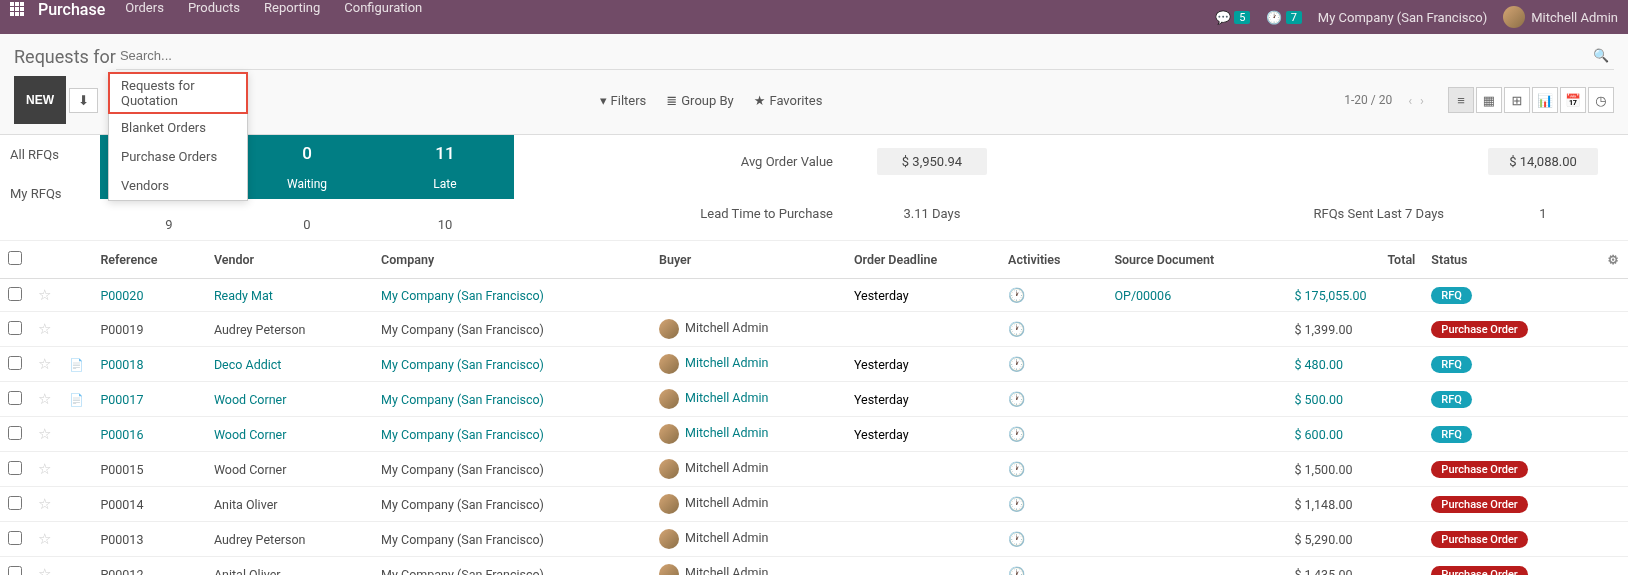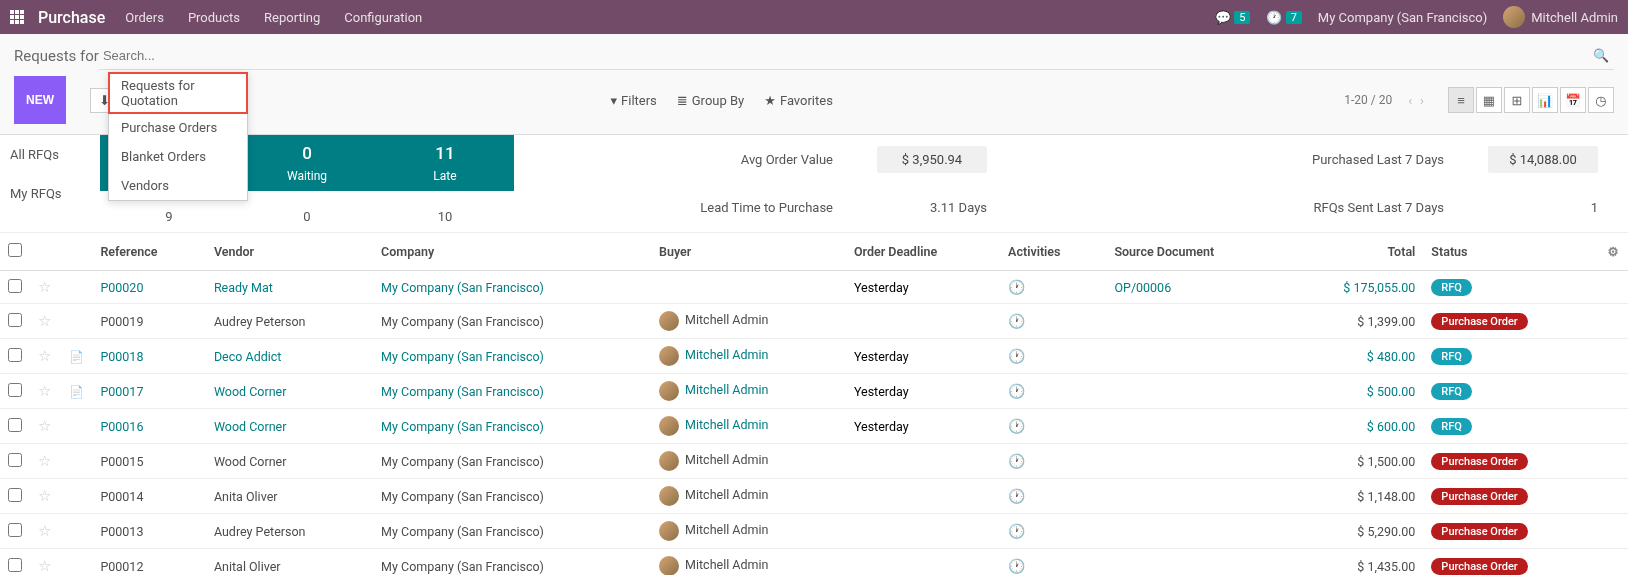--- a/index.html
+++ b/index.html
@@ -1,73 +1,73 @@
 <!DOCTYPE html>
 <html><head>
 <meta charset="utf-8">
 <style>
 * { margin: 0; padding: 0; box-sizing: border-box; }
 body { font-family: -apple-system, BlinkMacSystemFont, "Segoe UI", Roboto, sans-serif; font-size: 13px; color: #4c4c4c; background: #f9f9f9; }
 
 
-.topnav { background: #714b67; color: #e8e0e4; height: 34px; display: flex; align-items: center; padding: 0 10px; }
+.topnav { background: #714b67; color: #e8e0e4; height: 34px; display: flex; padding: 0 10px; }
 .topnav .apps-icon { width: 18px; height: 18px; margin-right: 10px; display: flex; flex-wrap: wrap; gap: 1px; align-content: center; cursor: pointer; }
 .topnav .apps-icon span { width: 4px; height: 4px; background: #fff; }
 .topnav .brand { font-size: 16px; color: #fff; margin-right: 20px; font-weight: 500; }
 .topnav .menu-item { margin-right: 24px; cursor: pointer; font-size: 13px; }
 .topnav .spacer { flex: 1; }
 .topnav .right-item { margin-left: 16px; display: flex; align-items: center; cursor: pointer; font-size: 13px; }
 .topnav .badge { background: #00a09d; color: #fff; padding: 0 5px; border-radius: 2px; font-size: 11px; margin-left: 3px; }
 .topnav .avatar { width: 22px; height: 22px; border-radius: 50%; background: linear-gradient(135deg,#d4a574,#8b6f47); margin-right: 6px; }
 
 
 .headerbar { display: flex; align-items: center; padding: 8px 14px 0 14px; position: relative; }
-.headerbar .title { font-size: 15px; color: #6b6b6b; }
+.headerbar .title { font-size: 18px; color: #6b6b6b; }
 .headerbar .search-wrap { flex: 1; position: relative; }
 .headerbar .search-input { width: 100%; border: none; border-bottom: 1px solid #ddd; padding: 6px 4px; font-size: 13px; outline: none; background: transparent; }
 .headerbar .search-icon { position: absolute; right: 4px; top: 6px; color: #888; cursor: pointer; }
 
 
 .dropdown { position: absolute; left: 108px; top: 38px; background: #fff; border: 1px solid #ccc; box-shadow: 0 2px 8px rgba(0,0,0,.15); width: 140px; z-index: 10; }
 .dropdown .dd-item { padding: 7px 12px; cursor: pointer; color: #555; font-size: 13px; }
 .dropdown .dd-item.highlighted { border: 2px solid #e74c3c; margin: -1px; padding: 4px 11px; }
 
 
 .toolbar { display: flex; align-items: center; padding: 6px 14px 10px 14px; }
-.btn-new { background: #8b5cf6; color: #fff; border: none; padding: 17px 12px; font-size: 12px; font-weight: 600; cursor: pointer; margin-right: 24px; }
+.btn-new { background: #404040; color: #fff; border: none; padding: 17px 12px; font-size: 12px; font-weight: 600; cursor: pointer; margin-right: 3px; }
 .btn-icon { border: 1px solid #ccc; background: #fff; padding: 4px 8px; cursor: pointer; color: #555; }
 .toolbar .spacer { flex: 1; }
 .filter-btn { margin-right: 20px; cursor: pointer; color: #555; display: flex; align-items: center; gap: 4px; }
 .paging { color: #777; margin-right: 12px; font-size: 12px; }
 .pager-arrow { color: #bbb; margin: 0 4px; cursor: pointer; }
 .view-switch { display: flex; gap: 2px; margin-left: 20px; }
 .view-btn { border: 1px solid #ccc; background: #fff; width: 26px; height: 26px; display: flex; align-items: center; justify-content: center; cursor: pointer; color: #666; }
 .view-btn.active { background: #e6e6e6; }
 
 
 .kpi-row { display: flex; align-items: stretch; border-top: 1px solid #ddd; border-bottom: 1px solid #eee; background: #fff; font-size: 13px; }
 .kpi-left { width: 100px; display: flex; flex-direction: column; }
 .kpi-left .kpi-tab { padding: 12px 10px; cursor: pointer; color: #555; }
 .kpi-cards { display: flex; }
 .kpi-card { width: 138px; text-align: center; padding: 8px 0; }
 .kpi-card.teal { background: #017e84; color: #fff; }
 .kpi-card .val { font-size: 17px; font-weight: 500; }
-.kpi-card .lbl { font-size: 12px; margin-top: 6px; }
+.kpi-card .lbl { font-size: 12px; margin-top: 14px; }
 .kpi-card.plain { color: #555; padding-top: 18px; }
 .kpi-right { flex: 1; display: grid; grid-template-columns: 1fr auto 80px 1fr auto; grid-template-rows: 1fr 1fr; align-items: center; padding: 0 30px; column-gap: 44px; }
 .kpi-right .lbl { text-align: right; color: #555; }
 .kpi-right .val-box { background: #f0f0f0; padding: 6px 18px; border-radius: 2px; color: #444; min-width: 110px; text-align: center; }
-.kpi-right .val-plain { color: #555; text-align: right; min-width: 110px; }
+.kpi-right .val-plain { color: #555; text-align: center; min-width: 110px; }
 
 
 table { width: 100%; border-collapse: collapse; background: #fff; }
 thead th { text-align: left; padding: 10px 8px; border-bottom: 1px solid #ddd; font-weight: 600; color: #4c4c4c; font-size: 12.5px; }
 thead th.right { text-align: right; }
 tbody td { padding: 7px 8px; border-bottom: 1px solid #eee; font-size: 12.5px; vertical-align: middle; }
-tbody td.right { text-align: right; }
+tbody td.right { }
 .chk { width: 14px; height: 14px; }
 .star { color: #ccc; cursor: pointer; font-size: 15px; }
 .link { color: #017e84; cursor: pointer; }
 .deadline { color: #000000; }
 .clock { color: #888; font-size: 14px; }
 .row-avatar { width: 20px; height: 20px; border-radius: 50%; background: linear-gradient(135deg,#d4a574,#8b6f47); display: inline-block; vertical-align: middle; margin-right: 6px; }
 .status-badge { display: inline-block; padding: 2px 10px; border-radius: 10px; font-size: 11px; color: #fff; font-weight: 500; }
 .status-rfq { background: #17a2b8; }
 .status-po { background: #b91c1c; }
 .col-gear { width: 30px; text-align: center; color: #888; cursor: pointer; }
@@ -111,22 +111,22 @@
 
 <div class="headerbar">
   <div class="title">Requests for</div>
   <div class="search-wrap">
     <input class="search-input" placeholder="Search..." style="">
     <span class="search-icon">🔍</span>
   </div>
 
   <div class="dropdown">
     <div class="dd-item highlighted">Requests for Quotation</div>
+    <div class="dd-item">Blanket Orders</div>
     <div class="dd-item">Purchase Orders</div>
-    <div class="dd-item">Blanket Orders</div>
     <div class="dd-item">Vendors</div>
   </div>
 </div>
 
 <div class="toolbar">
   <button class="btn-new">NEW</button>
   <button class="btn-icon">
     <span>⬇</span>
   </button>
   <div class="spacer"></div>
@@ -180,21 +180,20 @@
         <div class="kpi-card teal">
           <div class="val">11</div>
           <div class="lbl">Late</div>
         </div>
         <div class="kpi-card plain">10</div>
       </div>
     </div>
   <div class="kpi-right" id="kpi-right">
       <div class="lbl" style="grid-area: 1 / 1;">Avg Order Value</div>
       <div class="val-box" style="grid-area: 1 / 2;">$ 3,950.94</div>
-      <div class="lbl" style="grid-area: 1 / 4;">Purchased Last 7 Days</div>
       <div class="val-box" style="grid-area: 1 / 5;">$ 14,088.00</div>
       <div class="lbl" style="grid-area: 2 / 1;">Lead Time to Purchase</div>
       <div class="val-plain" style="grid-area: 2 / 2;">3.11 Days</div>
       <div class="lbl" style="grid-area: 2 / 4;">RFQs Sent Last 7 Days</div>
       <div class="val-plain" style="grid-area: 2 / 5;">1</div>
     </div>
 </div>
 
 <table>
   <thead>

